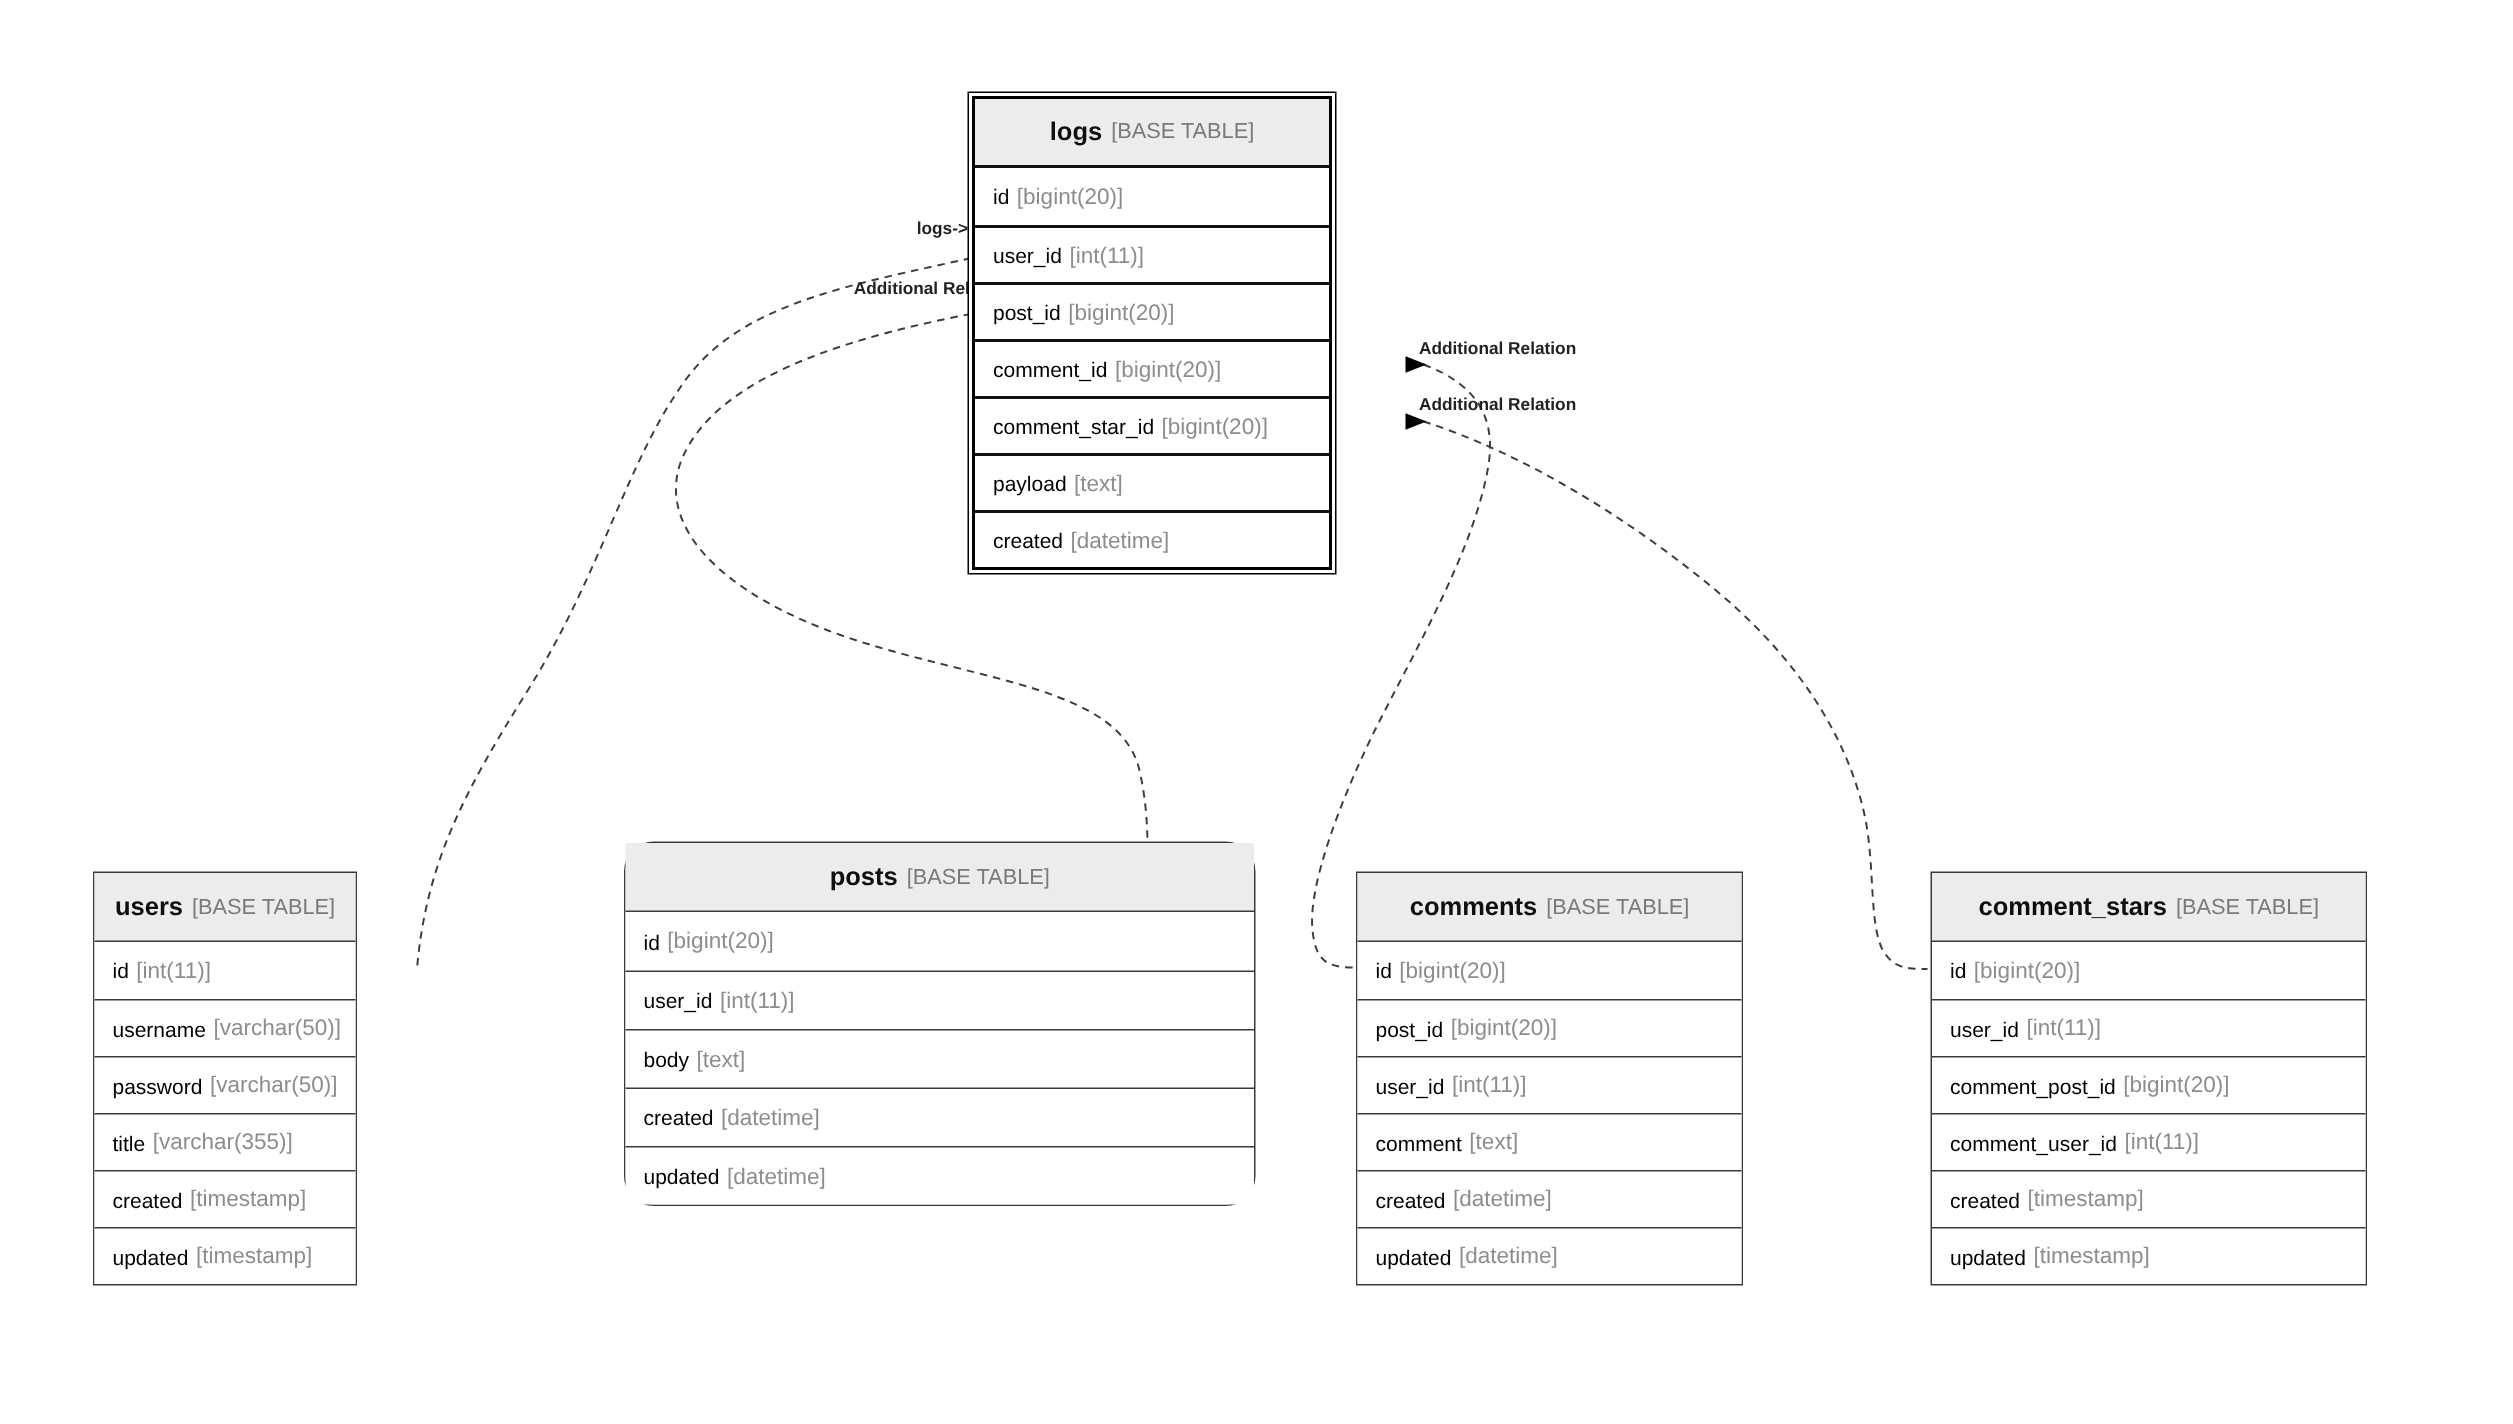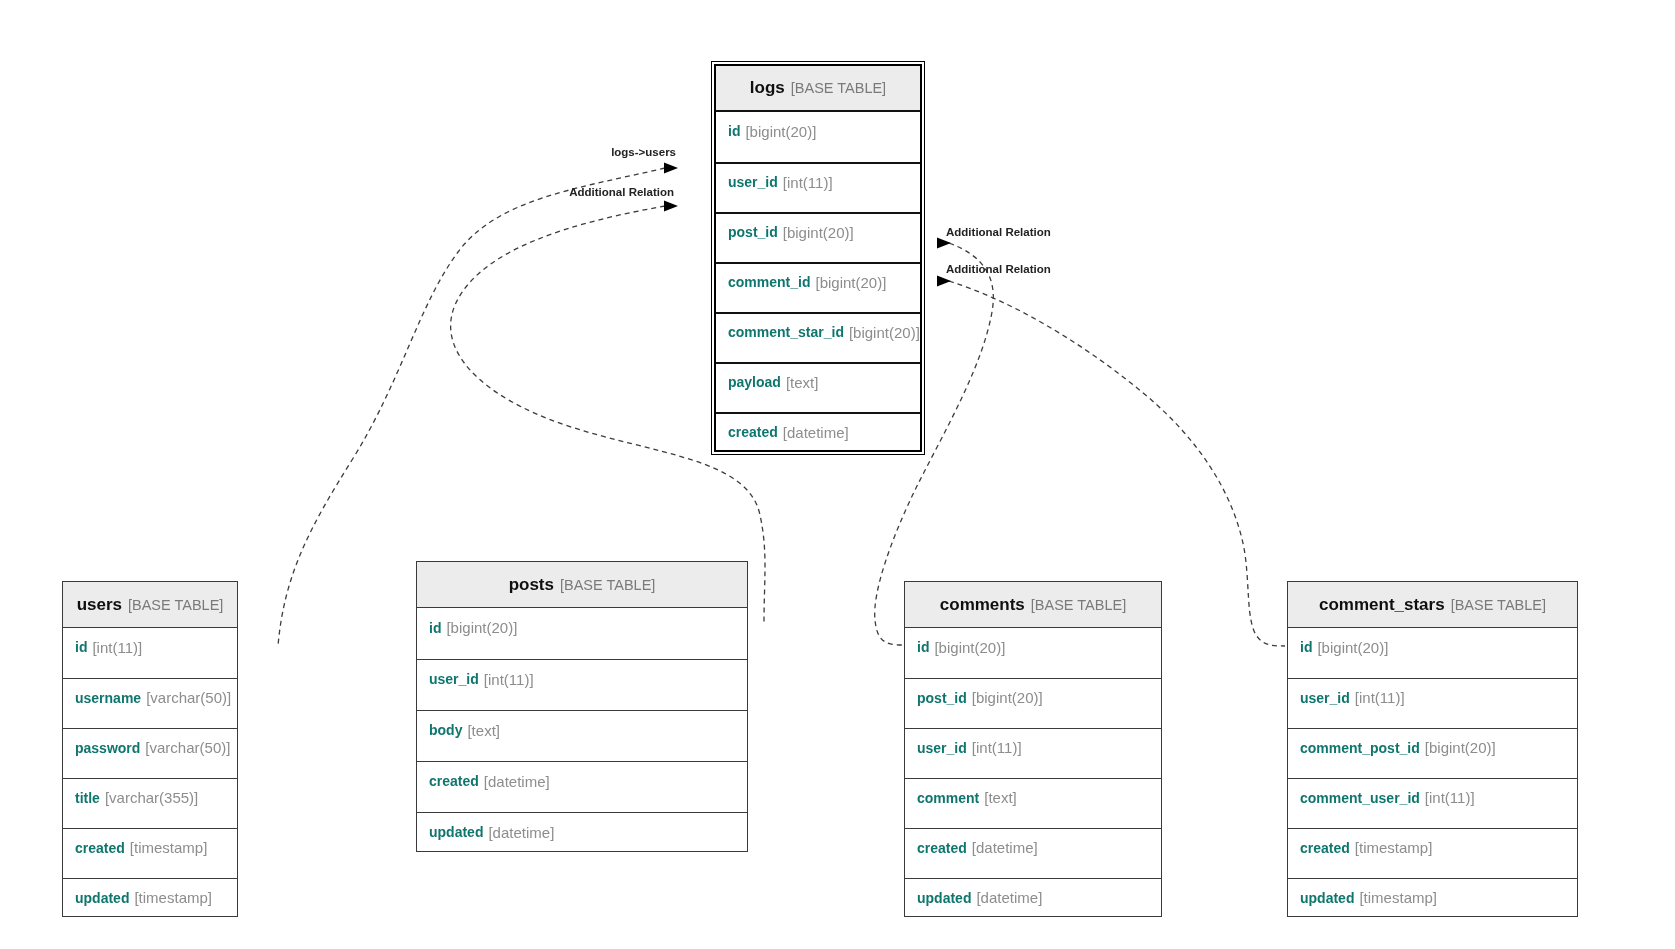--- a/index.html
+++ b/index.html
@@ -20,30 +20,30 @@
   .thead{
     box-sizing:border-box;height:46px;background:#ececec;border-bottom:1px solid #3a3a3a;
     display:flex;align-items:center;justify-content:center;gap:6px;white-space:nowrap;overflow:hidden;
   }
   .tname{font-size:17px;font-weight:bold;color:#0f0f0f;}
   .tbadge{font-size:14.5px;color:#7a7a7a;}
   .row{
     box-sizing:border-box;height:38px;display:flex;align-items:center;gap:5px;
     padding:0 12px;white-space:nowrap;overflow:hidden;background:#fff;
   }
-  .row + .row{border-top:1px solid #3a3a3a;margin-top:12px;}
+  .row + .row{border-top:1px solid #3a3a3a;}
   .t-logs .row + .row{border-top:2px solid #111;}
   .t-logs .thead{border-bottom:2px solid #111;}
   .t-posts .row{height:39px;}
-  .fname{font-size:14px;font-weight:bold;color:#0f766e;}
+  .fname{font-size:14px;font-weight:normal;color:#000000;}
   .ftype{font-size:15px;color:#8d8d8d;}
   
-  .t-logs{left:714px;top:64px;width:208px;}
+  .t-logs{left:648px;top:64px;width:240px;}
   .t-users{left:62px;top:581px;width:176px;}
-  .t-posts{left:416px;top:561px;width:332px;}
+  .t-posts{left:416px;top:561px;width:421px;border-radius:20px;}
   .t-comments{left:904px;top:581px;width:258px;}
   .t-comment-stars{left:1287px;top:581px;width:291px;}
 </style>
 </head>
 <body>
 
 <div class="canvas">
 
   <svg class="rel-layer" width="1675" height="949" viewBox="0 0 1675 949">
 

